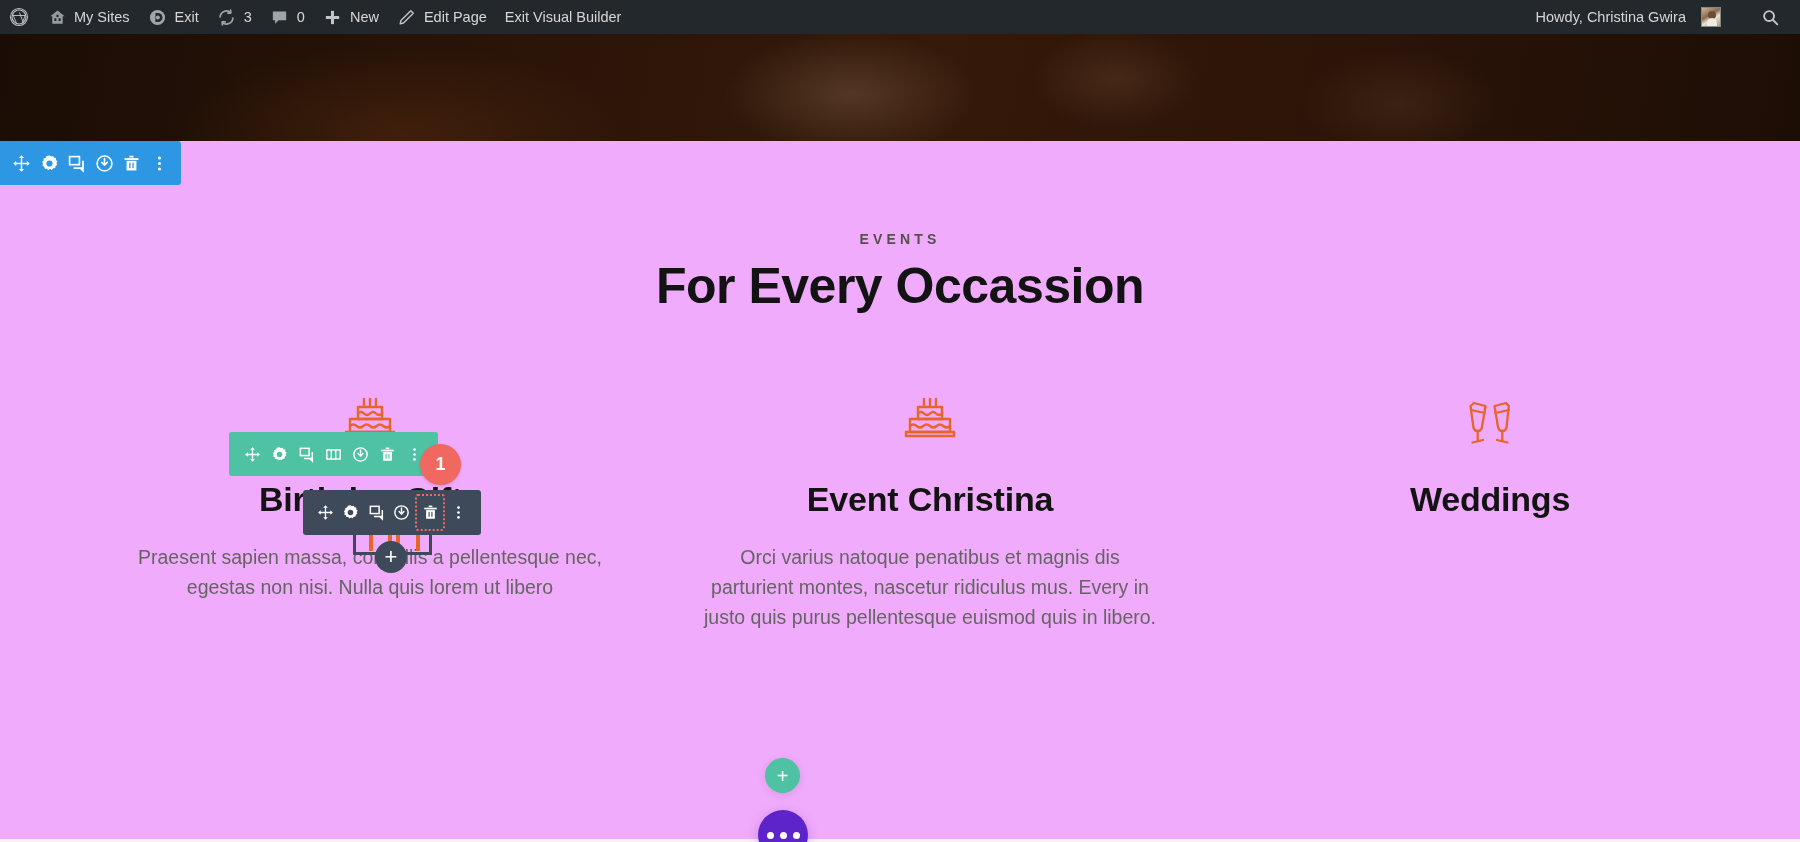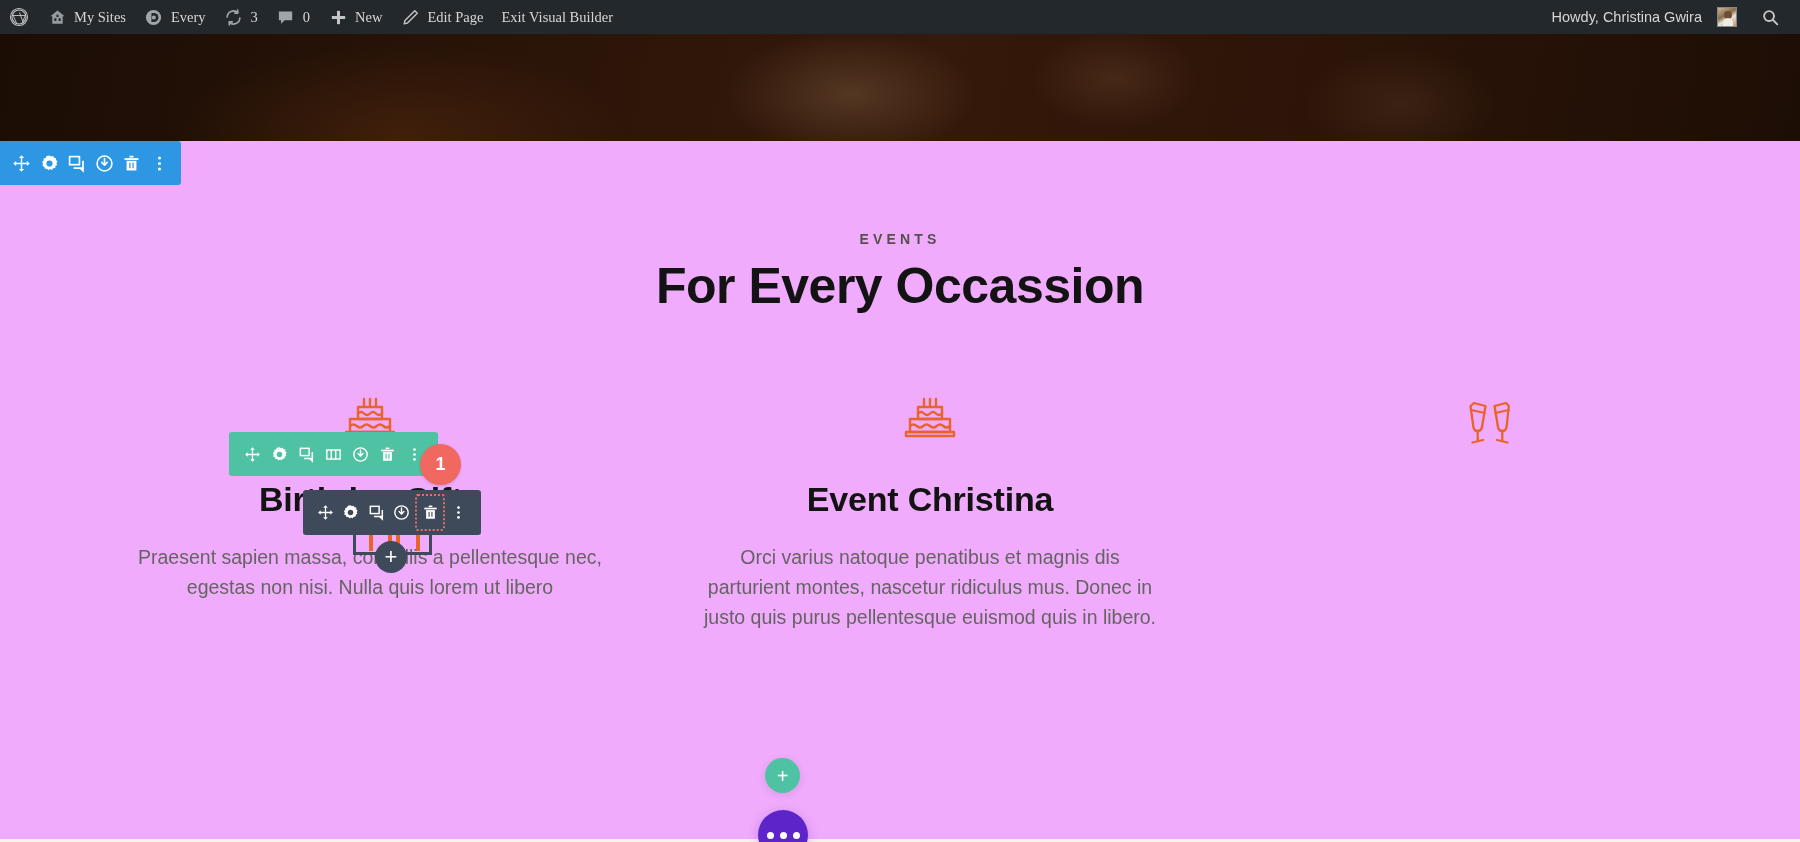--- a/index.html
+++ b/index.html
@@ -13,22 +13,22 @@
   
   #adminbar {
     position: absolute; top: 0; left: 0;
     width: 1800px; height: 34px;
     background: #23282d;
     color: #d6d6d6;
     display: flex; align-items: center;
     font-size: 14.5px;
     z-index: 100;
   }
-  .ab-left { display: flex; align-items: center; height: 30px; font-family: Liberation Serif, serif; }
-  .ab-right { margin-left: auto; display: flex; align-items: flex-start; height: 34px; padding-right: 8px;}
+  .ab-left { display: flex; align-items: center; height: 30px; }
+  .ab-right { margin-left: auto; display: flex; align-items: flex-start; height: 34px; padding-right: 8px; gap: 16px;}
   .ab-item {
     display: flex; align-items: center; gap: 7px;
     height: 34px; padding: 0 9px;
     color: #d6d6d6; white-space: nowrap;
   }
   .ab-item .ab-label { line-height: 34px; }
   .ab-ico { display:inline-flex; align-items:center; justify-content:center; width:20px; height:20px; color:#a0a5aa; }
   .ab-ico svg { display:block; }
   .ab-avatar {
     width: 20px; height: 20px; margin-left: 8px;
@@ -224,21 +224,21 @@
     </div>
 
     <div class="ab-item">
       <span class="ab-ico">
         <svg width="19" height="19" viewBox="0 0 24 24">
           <circle cx="12" cy="12" r="9.6" fill="#a0a5aa"></circle>
           <path d="M9.4 6.2 h3.1 a5.8 5.8 0 0 1 0 11.6 H9.4 Z" fill="#23282d"></path>
           <circle cx="12.4" cy="12" r="2.6" fill="#a0a5aa"></circle>
         </svg>
       </span>
-      <span class="ab-label">Every</span>
+      <span class="ab-label">Exit</span>
     </div>
 
     <div class="ab-item">
       <span class="ab-ico">
         <svg width="19" height="19" viewBox="0 0 24 24" fill="none" stroke="#a0a5aa" stroke-width="2.1" stroke-linecap="round">
           <path d="M20 12.6 a8 8 0 0 1 -13.4 5.6"></path>
           <path d="M4 11.4 a8 8 0 0 1 13.4 -5.6"></path>
           <path d="M17.2 2.6 V6.4 H13.6" stroke-linejoin="round"></path>
           <path d="M6.8 21.4 V17.6 H10.4" stroke-linejoin="round"></path>
         </svg>
@@ -324,34 +324,35 @@
         <svg width="60" height="58" viewBox="0 0 60 58" fill="none" stroke="#e8652a" stroke-width="2.4" stroke-linejoin="round" stroke-linecap="round">
           <path d="M24 6 v7 M30 6 v7 M36 6 v7"></path>
           <path d="M18 14 h24 v12 H18 Z"></path>
           <path d="M18 20.5 q3 -3 6 0 t6 0 t6 0 t6 0"></path>
           <path d="M10 26 h40 v13 H10 Z"></path>
           <path d="M10 33 q3.3 -3 6.7 0 t6.6 0 t6.7 0 t6.7 0 t6.6 0 t6.7 0"></path>
           <path d="M6 39 h48 v4 H6 Z"></path>
         </svg>
       </div>
       <div class="col-title">Event Christina</div>
-      <div class="col-body">Orci varius natoque penatibus et magnis dis parturient montes, nascetur ridiculus mus. Donec in justo quis purus pellentesque euismod quis in libero.</div>
+      <div class="col-body">Orci varius natoque penatibus et magnis dis parturient montes, nascetur ridiculus mus. Every in justo quis purus pellentesque euismod quis in libero.</div>
     </div>
 
     <div class="col">
       <div class="col-icon">
         <svg width="58" height="58" viewBox="0 0 58 58" fill="none" stroke="#e8652a" stroke-width="2.3" stroke-linejoin="round" stroke-linecap="round">
           <path d="M13 10 L24.5 13 L21 34 q-0.6 4 -4.3 4 t-4.3 -4 L9.5 13 Z"></path>
           <path d="M10.2 17 L23.6 20"></path>
           <path d="M16.7 38 V48 M11.5 49.5 L22 47"></path>
           <path d="M45 10 L33.5 13 L37 34 q0.6 4 4.3 4 t4.3 -4 L47.8 13 Z"></path>
           <path d="M47.8 17 L34.4 20"></path>
           <path d="M41.3 38 V48 M46.5 49.5 L36 47"></path>
         </svg>
       </div>
+      <div class="col-title">Weddings</div>
     </div>
   </div>
 
   <div id="blue-toolbar">
     <span class="tb-ico">
       <svg width="19" height="19" viewBox="0 0 24 24" fill="#fff">
         <path d="M12 1.6 L15.3 5.2 H12.9 V11.1 H18.8 V8.7 L22.4 12 L18.8 15.3 V12.9 H12.9 V18.8 H15.3 L12 22.4 L8.7 18.8 H11.1 V12.9 H5.2 V15.3 L1.6 12 L5.2 8.7 V11.1 H11.1 V5.2 H8.7 Z"></path>
       </svg>
     </span>
     <span class="tb-ico">

